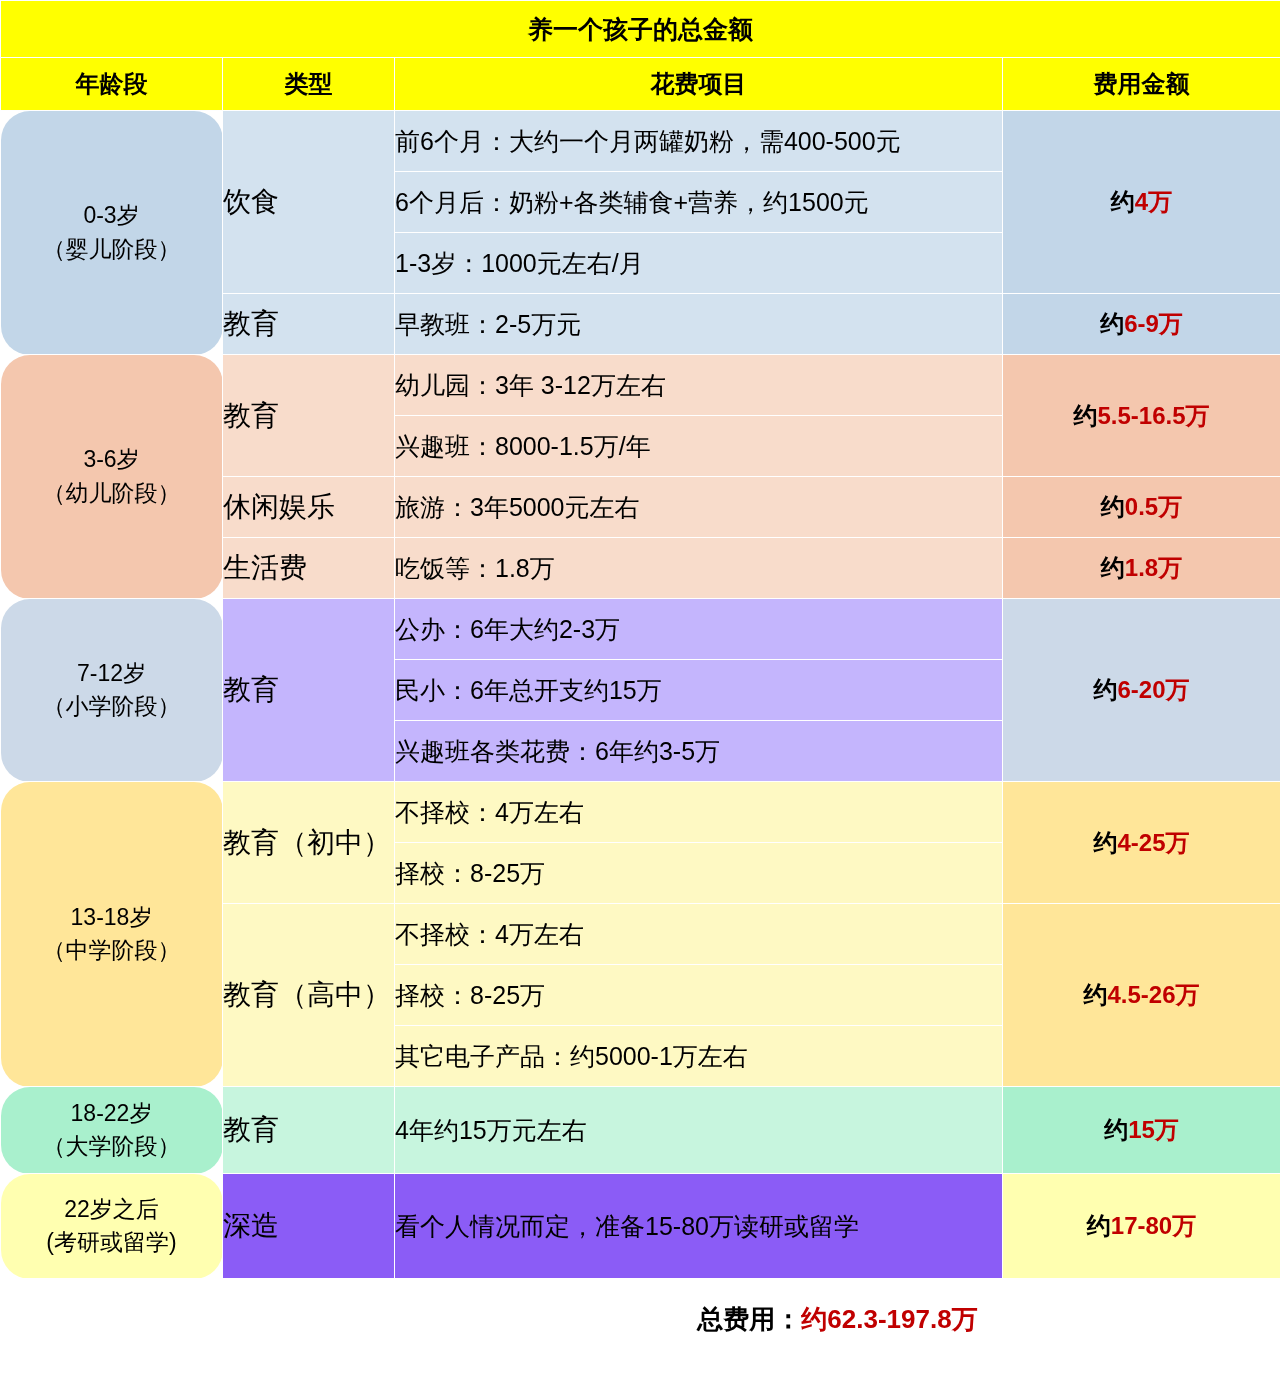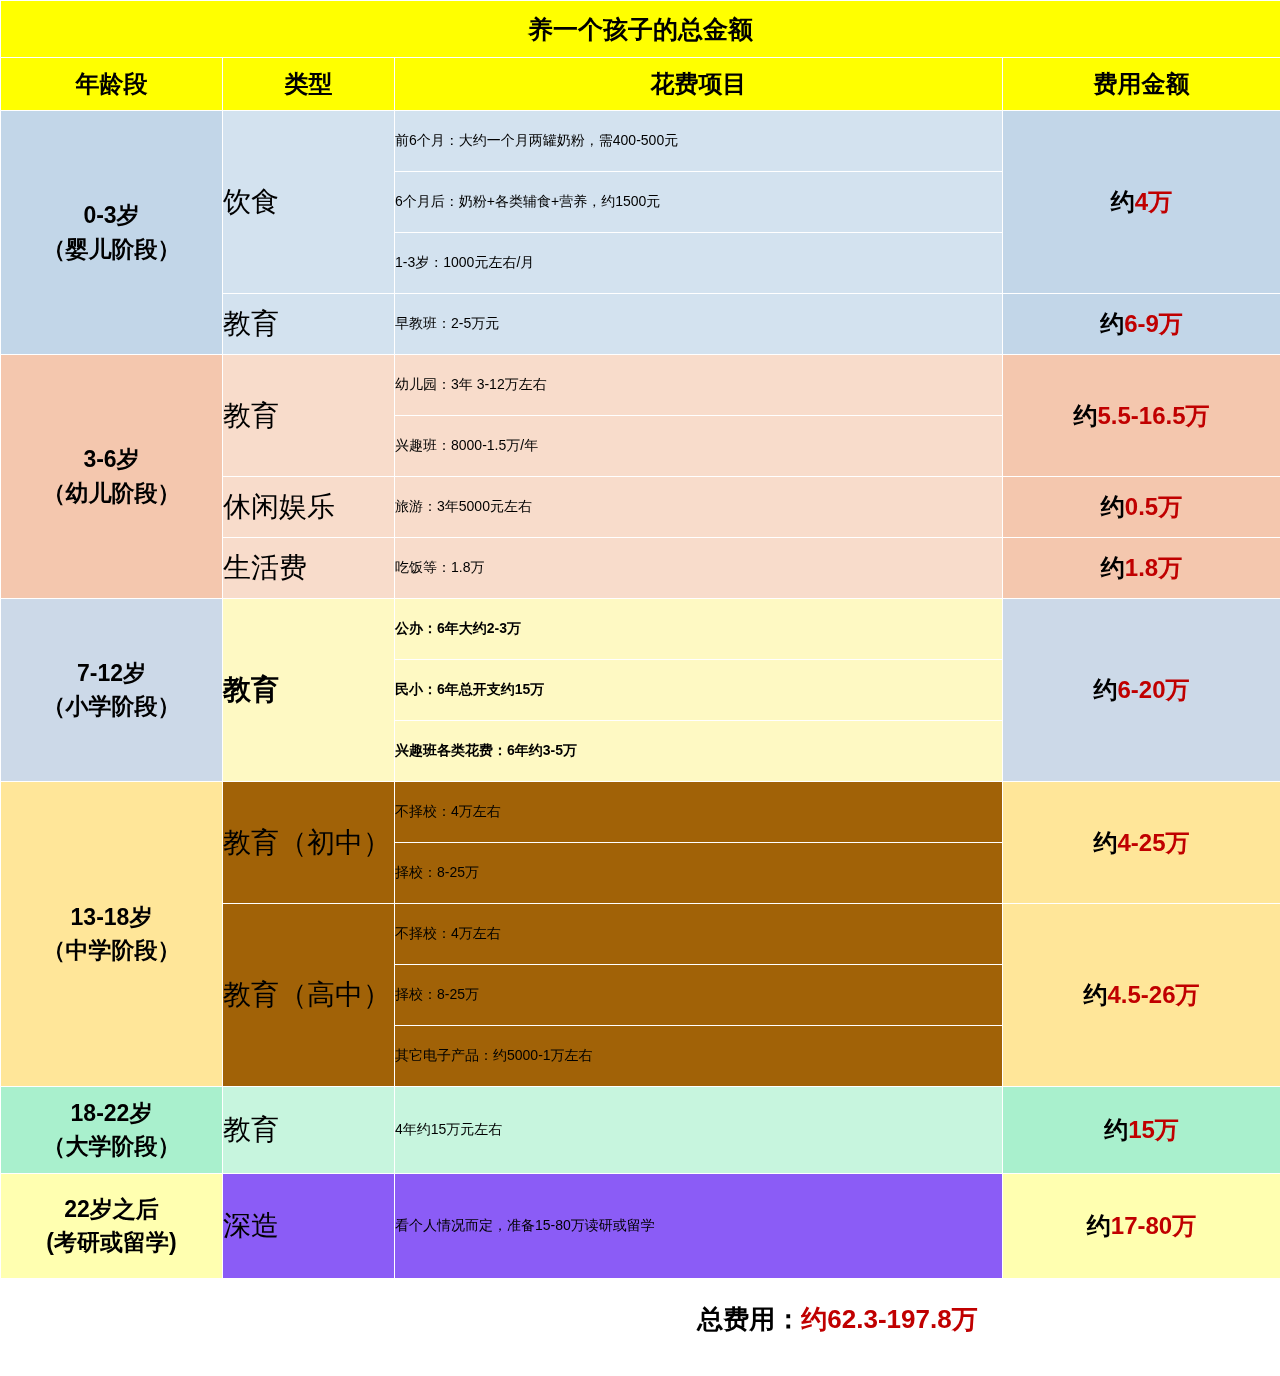--- a/index.html
+++ b/index.html
@@ -45,55 +45,56 @@
     text-align: center;
     font-weight: bold;
     font-size: 24px;
     color: #000000;
     height: 52px;
     border-right: 1px solid #ffffff;
     border-bottom: 1px solid #ffffff;
   }
   .age-cell {
     text-align: center;
-    font-weight: bold;
+    font-weight: normal;
     font-size: 23px;
     line-height: 1.45;
     color: #000000;
+    border-radius: 29px;
   }
   .type-cell {
     font-size: 28px;
     color: #000000;
   }
   .item-cell {
     text-align: left;
-    font-size: 14px;
+    font-size: 25px;
     color: #000000;
     padding-left: 14px;
     height: 60px;
   }
   .amount-cell {
     text-align: center;
     font-weight: bold;
     font-size: 24px;
     color: #c00000;
   }
   .amount-cell .pre {
     color: #000000;
   }
 
   
   .g-infant   { background: #c2d6e8; }
   .g-infant-l { background: #d3e2ef; }
   .g-toddler  { background: #f4c7ae; }
   .g-toddler-l{ background: #f8dccb; }
   .g-primary  { background: #ccd9e8; }
-  .g-primary-l{ background: #fef9c3; font-weight: bold; }
+  .g-primary-l{ background: #c4b5fd; }
   .g-middle   { background: #ffe699; }
-  .g-middle-l { background: #a16207; }
+  .g-middle-l { background: #fef9c3; }
   .g-college  { background: #a9f0cd; }
   .g-college-l{ background: #c7f5de; }
   .g-post     { background: #ffffb0; }
   .g-post-l   { background: #8b5cf6; }
 
   .total-row {
     height: 62px;
   }
   .total-row td {
     border: none;

